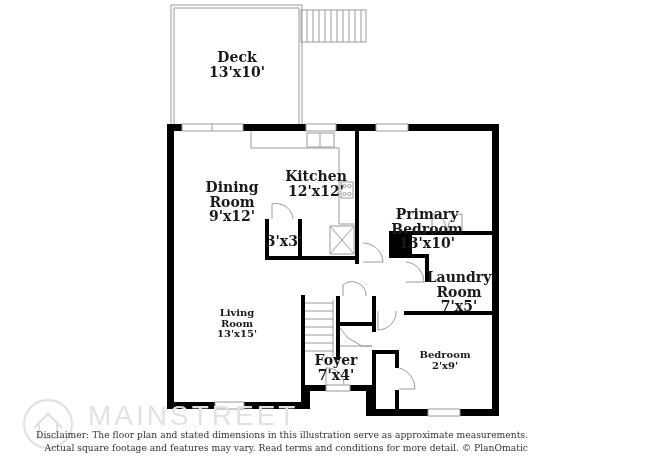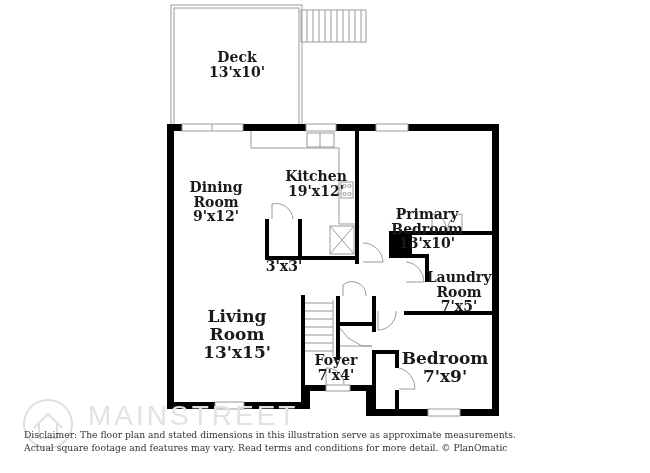--- a/index.html
+++ b/index.html
@@ -1,27 +1,27 @@
 <!DOCTYPE html>
 <html><head>
 <meta charset="utf-8">
 <style>
   html, body { margin: 0; padding: 0; background: #ffffff; }
   body { width: 650px; height: 473px; position: relative; overflow: hidden; font-family: "DejaVu Serif", "Liberation Serif", serif; }
   #plan { position: absolute; left: 0; top: 0; }
   .lbl { position: absolute; text-align: center; color: #1a1a1a; font-family: "DejaVu Serif", "Liberation Serif", serif; font-weight: bold; line-height: 1.05; white-space: nowrap; transform: translateX(-50%); }
   .lbl span { display: block; }
   .s10 { font-size: 14px; }
-  .s13 { font-size: 17px; }
+  .s13 { font-size: 10px; }
   .s9 { font-size: 14px; }
   .watermark { position: absolute; left: 22px; top: 398px; width: 280px; height: 60px; color: #d8d8d8; }
   .wm-logo { position: absolute; left: 0; top: 0; width: 52px; height: 52px; }
   .wm-main { position: absolute; left: 66px; top: 2px; font-family: "Liberation Sans", sans-serif; font-size: 28px; letter-spacing: 3px; color: #e2e2e2; }
   .wm-sub { position: absolute; left: 66px; top: 32px; font-family: "Liberation Sans", sans-serif; font-size: 18px; letter-spacing: 3px; color: #e2e2e2; margin-top: 48px; }
-  .disclaimer { position: absolute; left: 0; width: 528px; top: 428px; text-align: left; font-family: "DejaVu Serif", "Liberation Serif", serif; font-size: 9.2px; color: #333; line-height: 13px; }
+  .disclaimer { position: absolute; left: 0; width: 528px; top: 428px; text-align: right; font-family: "DejaVu Serif", "Liberation Serif", serif; font-size: 9.2px; color: #333; line-height: 13px; }
   .disclaimer div { padding-left: 24px; }
 </style>
 </head>
 <body>
 
 <svg id="plan" width="650" height="473" viewBox="0 0 650 473" xmlns="http://www.w3.org/2000/svg">
 
   <g fill="none" stroke="#9a9a9a" stroke-width="1">
     <rect x="171" y="5" width="131" height="120"></rect>
     <rect x="174" y="8" width="125" height="117"></rect>
@@ -151,30 +151,30 @@
   </g>
 </svg>
 
 <div class="lbl s10" style="left:237px; top:50px;">
   <span>Deck</span>
   <span>13'x10'</span>
 </div>
 
 <div class="lbl s10" style="left:300px; top:169px;margin-left:16px;">
   <span>Kitchen</span>
-  <span>19'x12'</span>
-</div>
-
-<div class="lbl s10" style="left:216px; top:180px;">
+  <span>12'x12'</span>
+</div>
+
+<div class="lbl s10" style="left:232px; top:180px;">
   <span>Dining</span>
   <span>Room</span>
   <span>9'x12'</span>
 </div>
 
-<div class="lbl s10" style="left:284px; top:234px;margin-top:25px;">
+<div class="lbl s10" style="left:284px; top:234px;">
   <span>3'x3'</span>
 </div>
 
 <div class="lbl s10" style="left:427px; top:159px;margin-top:48px;">
   <span>Primary</span>
   <span>Bedroom</span>
   <span>13'x10'</span>
 </div>
 
 <div class="lbl s10" style="left:459px; top:270px;">
@@ -189,21 +189,21 @@
   <span>13'x15'</span>
 </div>
 
 <div class="lbl s9" style="left:336px; top:353px;">
   <span>Foyer</span>
   <span>7'x4'</span>
 </div>
 
 <div class="lbl s13" style="left:445px; top:350px;">
   <span>Bedroom</span>
-  <span>7'x9'</span>
+  <span>2'x9'</span>
 </div>
 
 <div class="watermark">
   <svg class="wm-logo" viewBox="0 0 52 52">
     <circle cx="26" cy="26" r="24" fill="none" stroke="#e0e0e0" stroke-width="2"></circle>
     <path d="M12,30 L26,16 L40,30" fill="none" stroke="#e0e0e0" stroke-width="2"></path>
     <path d="M17,26 L17,40 L35,40 L35,26" fill="none" stroke="#e0e0e0" stroke-width="2"></path>
   </svg>
   <div class="wm-main">MAINSTREET</div>
   <div class="wm-sub">RENEWAL</div>

